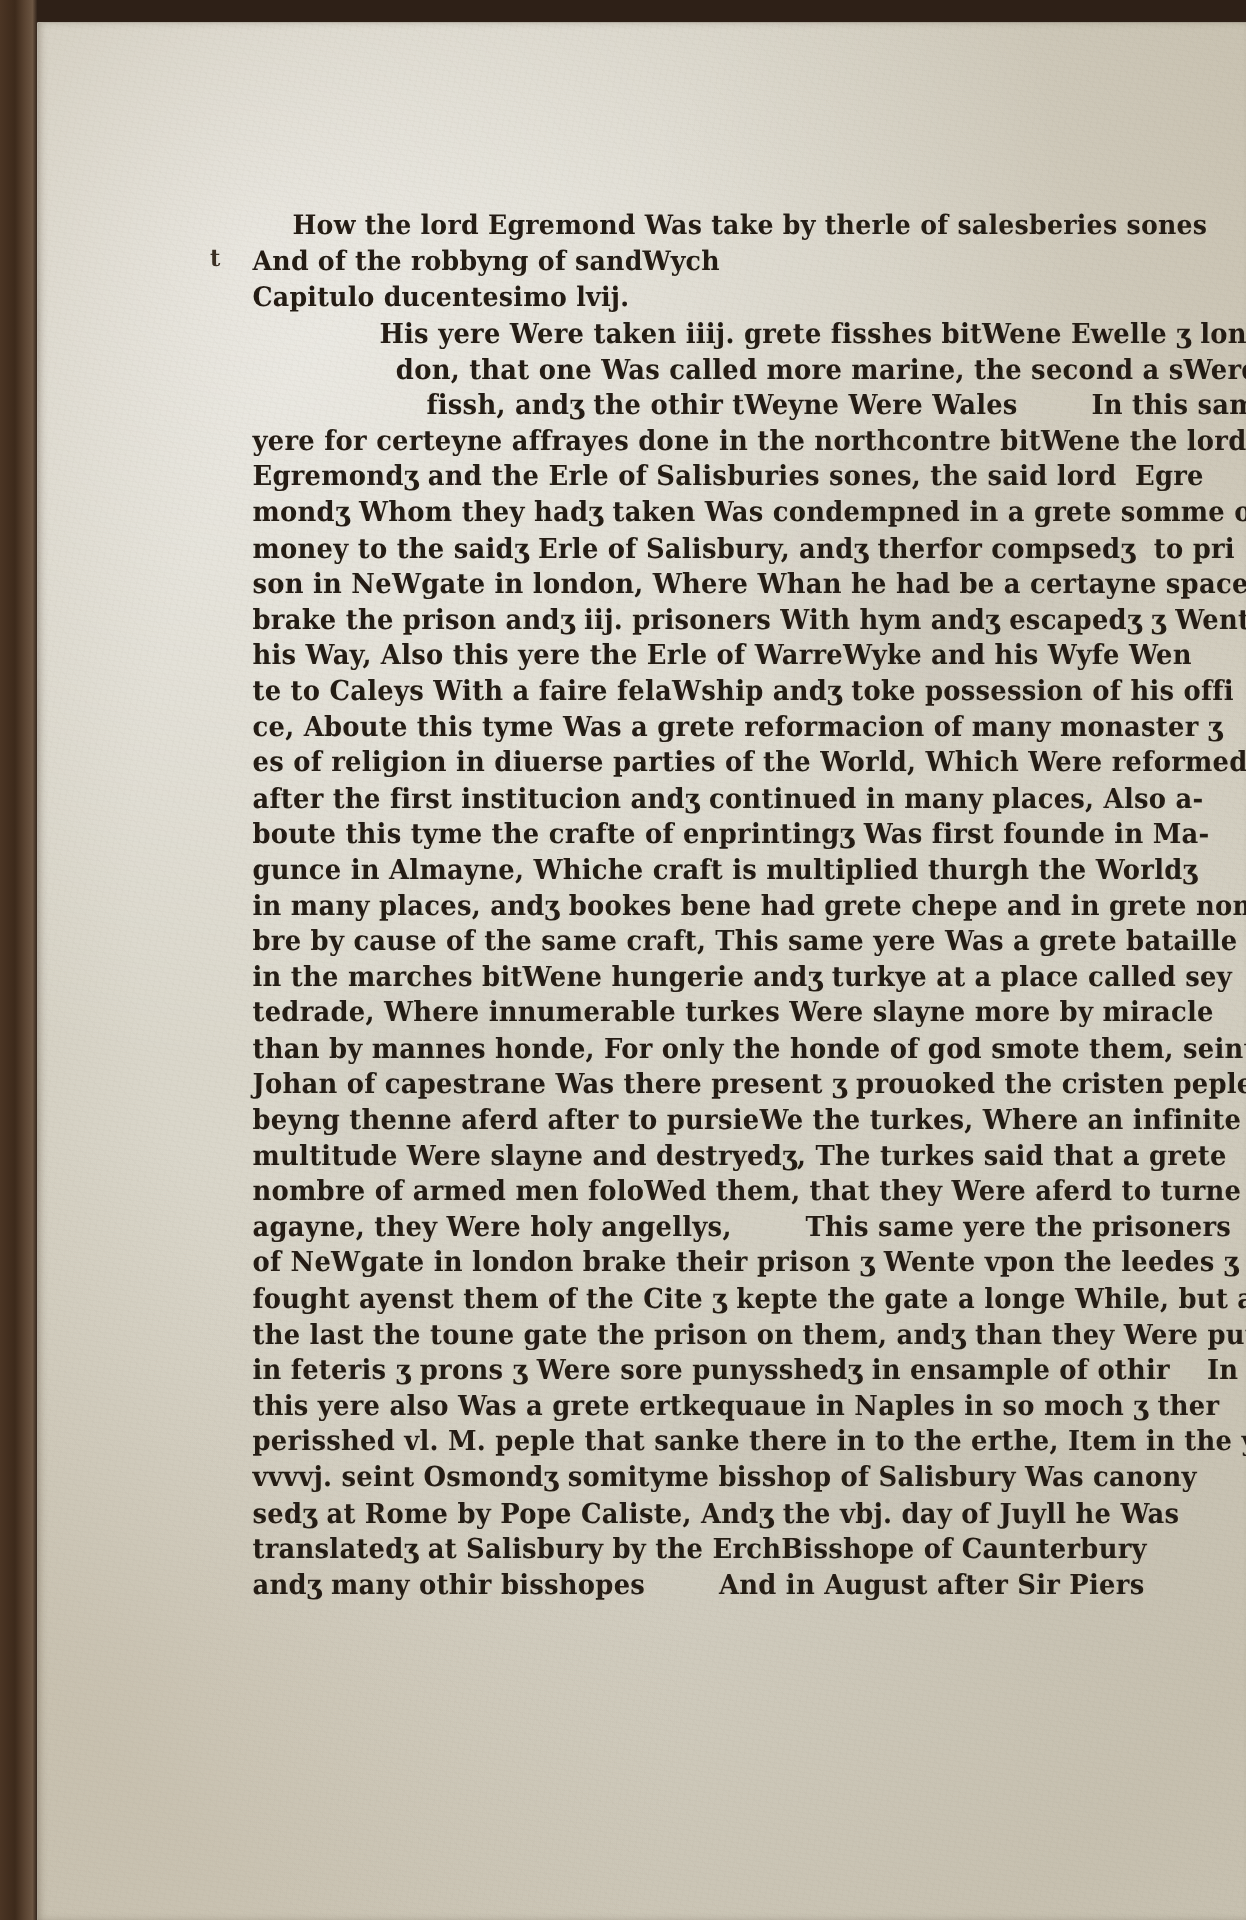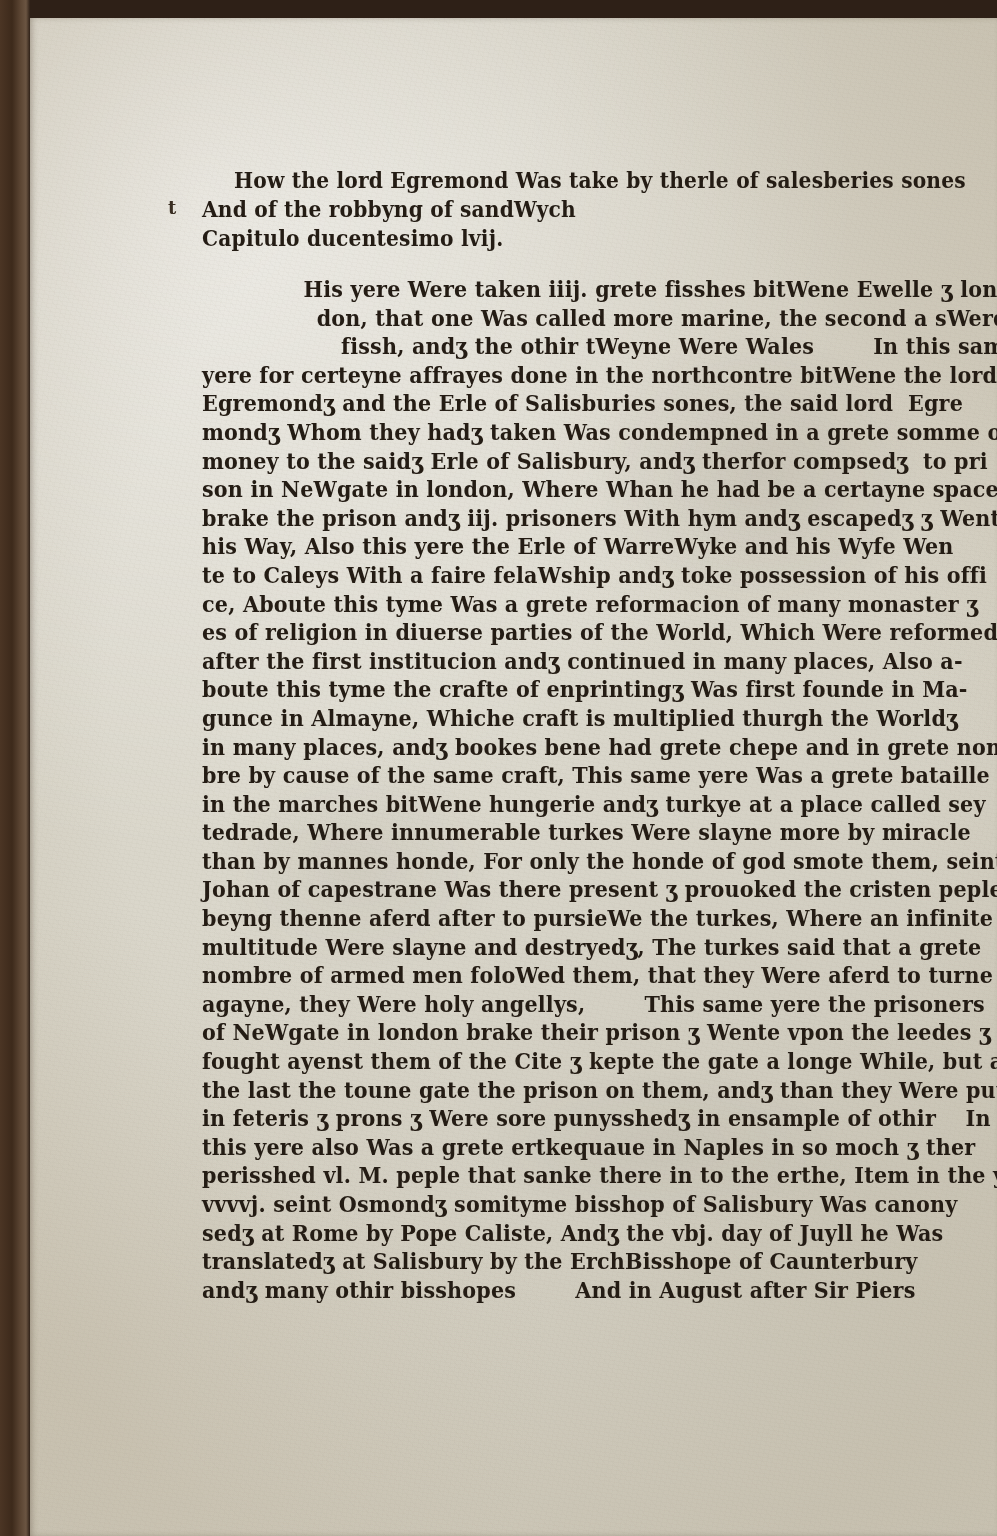--- a/index.html
+++ b/index.html
@@ -86,21 +86,20 @@
     margin: 0 0 0 0;
   }
   #heading .hline {
     font-size: 21.5px;
     line-height: 29px;
     white-space: nowrap;
   }
   #heading .hline.indent { padding-left: 34px; }
 
   #body {
-    margin-top: 22px;
     position: relative;
   }
   #body .bline {
     font-size: 22px;
     line-height: 28.6px;
     white-space: pre;
   }
   
   #body .bline.op1 { padding-left: 108px; }
   #body .bline.op2 { padding-left: 122px; }

